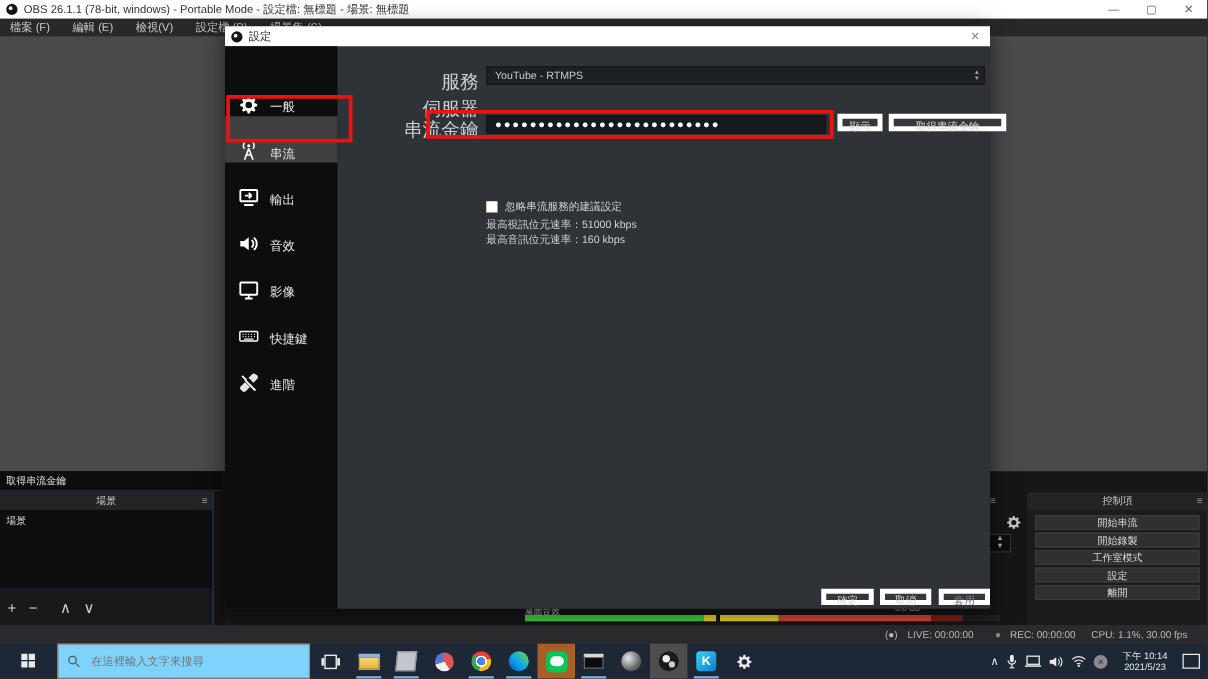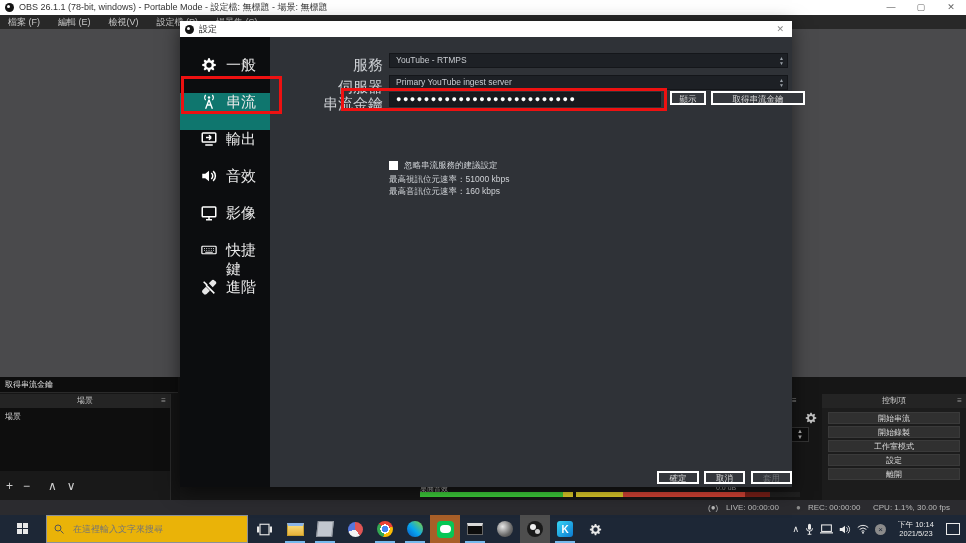--- a/index.html
+++ b/index.html
@@ -41,48 +41,48 @@
   .mixer-label{color:#c0c0c0;font-size:7px;}
   #meter{left:420px;top:492px;width:380px;height:5px;display:flex;background:#202020;}
   #meter .seg{height:5px;}
   
   #statusbar{left:0;top:500px;width:966px;height:15px;background:#2b2b2f;color:#b9b9b9;font-size:8px;line-height:15px;}
   
   #taskbar{left:0;top:515px;width:966px;height:28px;background:#1d2736;display:flex;align-items:stretch;}
   #startbtn{width:46px;display:flex;align-items:center;justify-content:center;}
   .winlogo{width:12px;height:12px;display:grid;grid-template-columns:5px 5px;grid-template-rows:5px 5px;gap:1px;}
   .winlogo div{background:#e8e8e8;}
-  #searchbox{width:202px;background:#eab308;border:1px solid #8a8f98;display:flex;align-items:center;box-sizing:border-box;}
+  #searchbox{width:202px;background:#7dd3fc;border:1px solid #8a8f98;display:flex;align-items:center;box-sizing:border-box;}
   #searchbox input{border:none;outline:none;background:transparent;font-size:9px;color:#333;width:160px;
                    font-family:"Liberation Sans",sans-serif;}
   #taskview{width:32px;display:flex;align-items:center;justify-content:center;}
   .tb-slot{width:30px;display:flex;align-items:center;justify-content:center;position:relative;}
   .tb-run::after{content:"";position:absolute;left:5px;right:5px;bottom:0;height:2px;background:#76b9ed;}
   .tb-hl-orange{background:#a85f28;}
   .tb-hl-gray{background:#4e4e4e;}
   #tray{margin-left:auto;display:flex;align-items:center;gap:6px;padding-right:6px;}
   .tray-glyph{color:#eaeaea;font-size:9px;}
   #clock{text-align:center;color:#eaeaea;font-size:7.5px;line-height:9px;width:48px;}
   #actioncenter{width:12px;height:10px;border:1px solid #eaeaea;}
   
   #dialog{left:180px;top:21px;width:612px;height:466px;background:#2f3237;z-index:10;
           box-shadow:0 4px 18px rgba(0,0,0,.55);}
   #dlg-header{position:absolute;left:0;top:0;width:612px;height:16px;background:#ffffff;display:flex;
               align-items:center;font-size:9px;color:#222;}
   #dlg-close{margin-left:auto;margin-right:8px;color:#888;font-size:9px;}
   #dlg-sidebar{position:absolute;left:0;top:16px;width:90px;height:450px;background:#0c0d0f;}
-  .side-item{height:37px;display:flex;align-items:flex-start;gap:8px;padding-left:20px;box-sizing:border-box;
-             color:#e8e8e8;font-size:15px;}
-  .side-item.sel{background:#0f766e;}
+  .side-item{height:37px;display:flex;align-items:flex-end;gap:8px;padding-left:10px;box-sizing:border-box;
+             color:#e8e8e8;font-size:10px;}
+  .side-item.sel{background:#404040;}
   .side-item svg{flex:0 0 auto;}
   .fld-label{position:absolute;left:80px;width:123px;text-align:right;color:#cdd0d4;font-size:15px;}
   .combo{position:absolute;background:#1d2025;border:1px solid #14161a;color:#c9ccd1;font-size:8.5px;
          line-height:13px;padding:0 14px 0 6px;box-sizing:border-box;height:15px;overflow:hidden;}
   .spin{position:absolute;right:3px;top:2px;display:flex;flex-direction:column;line-height:5px;font-size:5px;color:#9aa0a8;}
-  .dlg-btn{position:absolute;background:#34373c;border:2px solid #ffffff;color:#d8d8d8;font-size:8.5px;
+  .dlg-btn{position:absolute;background:#34373c;border:4px solid #ffffff;color:#d8d8d8;font-size:8.5px;
            text-align:center;box-sizing:border-box;}
   .dots{letter-spacing:1.5px;color:#ffffff;font-size:9px;line-height:13px;}
   .chk{position:absolute;width:9px;height:9px;background:#ffffff;}
   .dlg-text{position:absolute;color:#cfd2d6;font-size:8.5px;}
   .redbox{position:absolute;border:3px solid #ee1111;z-index:30;box-sizing:border-box;}
   
   .circle{border-radius:50%;}
 </style>
 </head>
 <body>
@@ -325,27 +325,20 @@
     <span class="fld-label" style="top:35px;">服務</span>
     <div class="combo" style="left:209px;top:32px;width:399px;">
       <span>YouTube - RTMPS</span>
       <span class="spin">
           <span>▲</span>
           <span>▼</span>
         </span>
     </div>
 
     <span class="fld-label" style="top:57px;">伺服器</span>
-    <div class="combo" style="left:209px;top:54px;width:399px;">
-      <span>Primary YouTube ingest server</span>
-      <span class="spin">
-          <span>▲</span>
-          <span>▼</span>
-        </span>
-    </div>
 
     <span class="fld-label" style="top:74px;">串流金鑰</span>
     <div class="combo dots" style="left:209px;top:71px;width:272px;background:#17191d;">
       <span>●●●●●●●●●●●●●●●●●●●●●●●●●●</span>
     </div>
     <div class="dlg-btn" style="left:490px;top:70px;width:36px;height:14px;line-height:12px;">顯示</div>
     <div class="dlg-btn" style="left:531px;top:70px;width:94px;height:14px;line-height:12px;">取得串流金鑰</div>
 
     <div class="chk" style="left:209px;top:140px;"></div>
     <span class="dlg-text" style="left:224px;top:139px;">忽略串流服務的建議設定</span>

